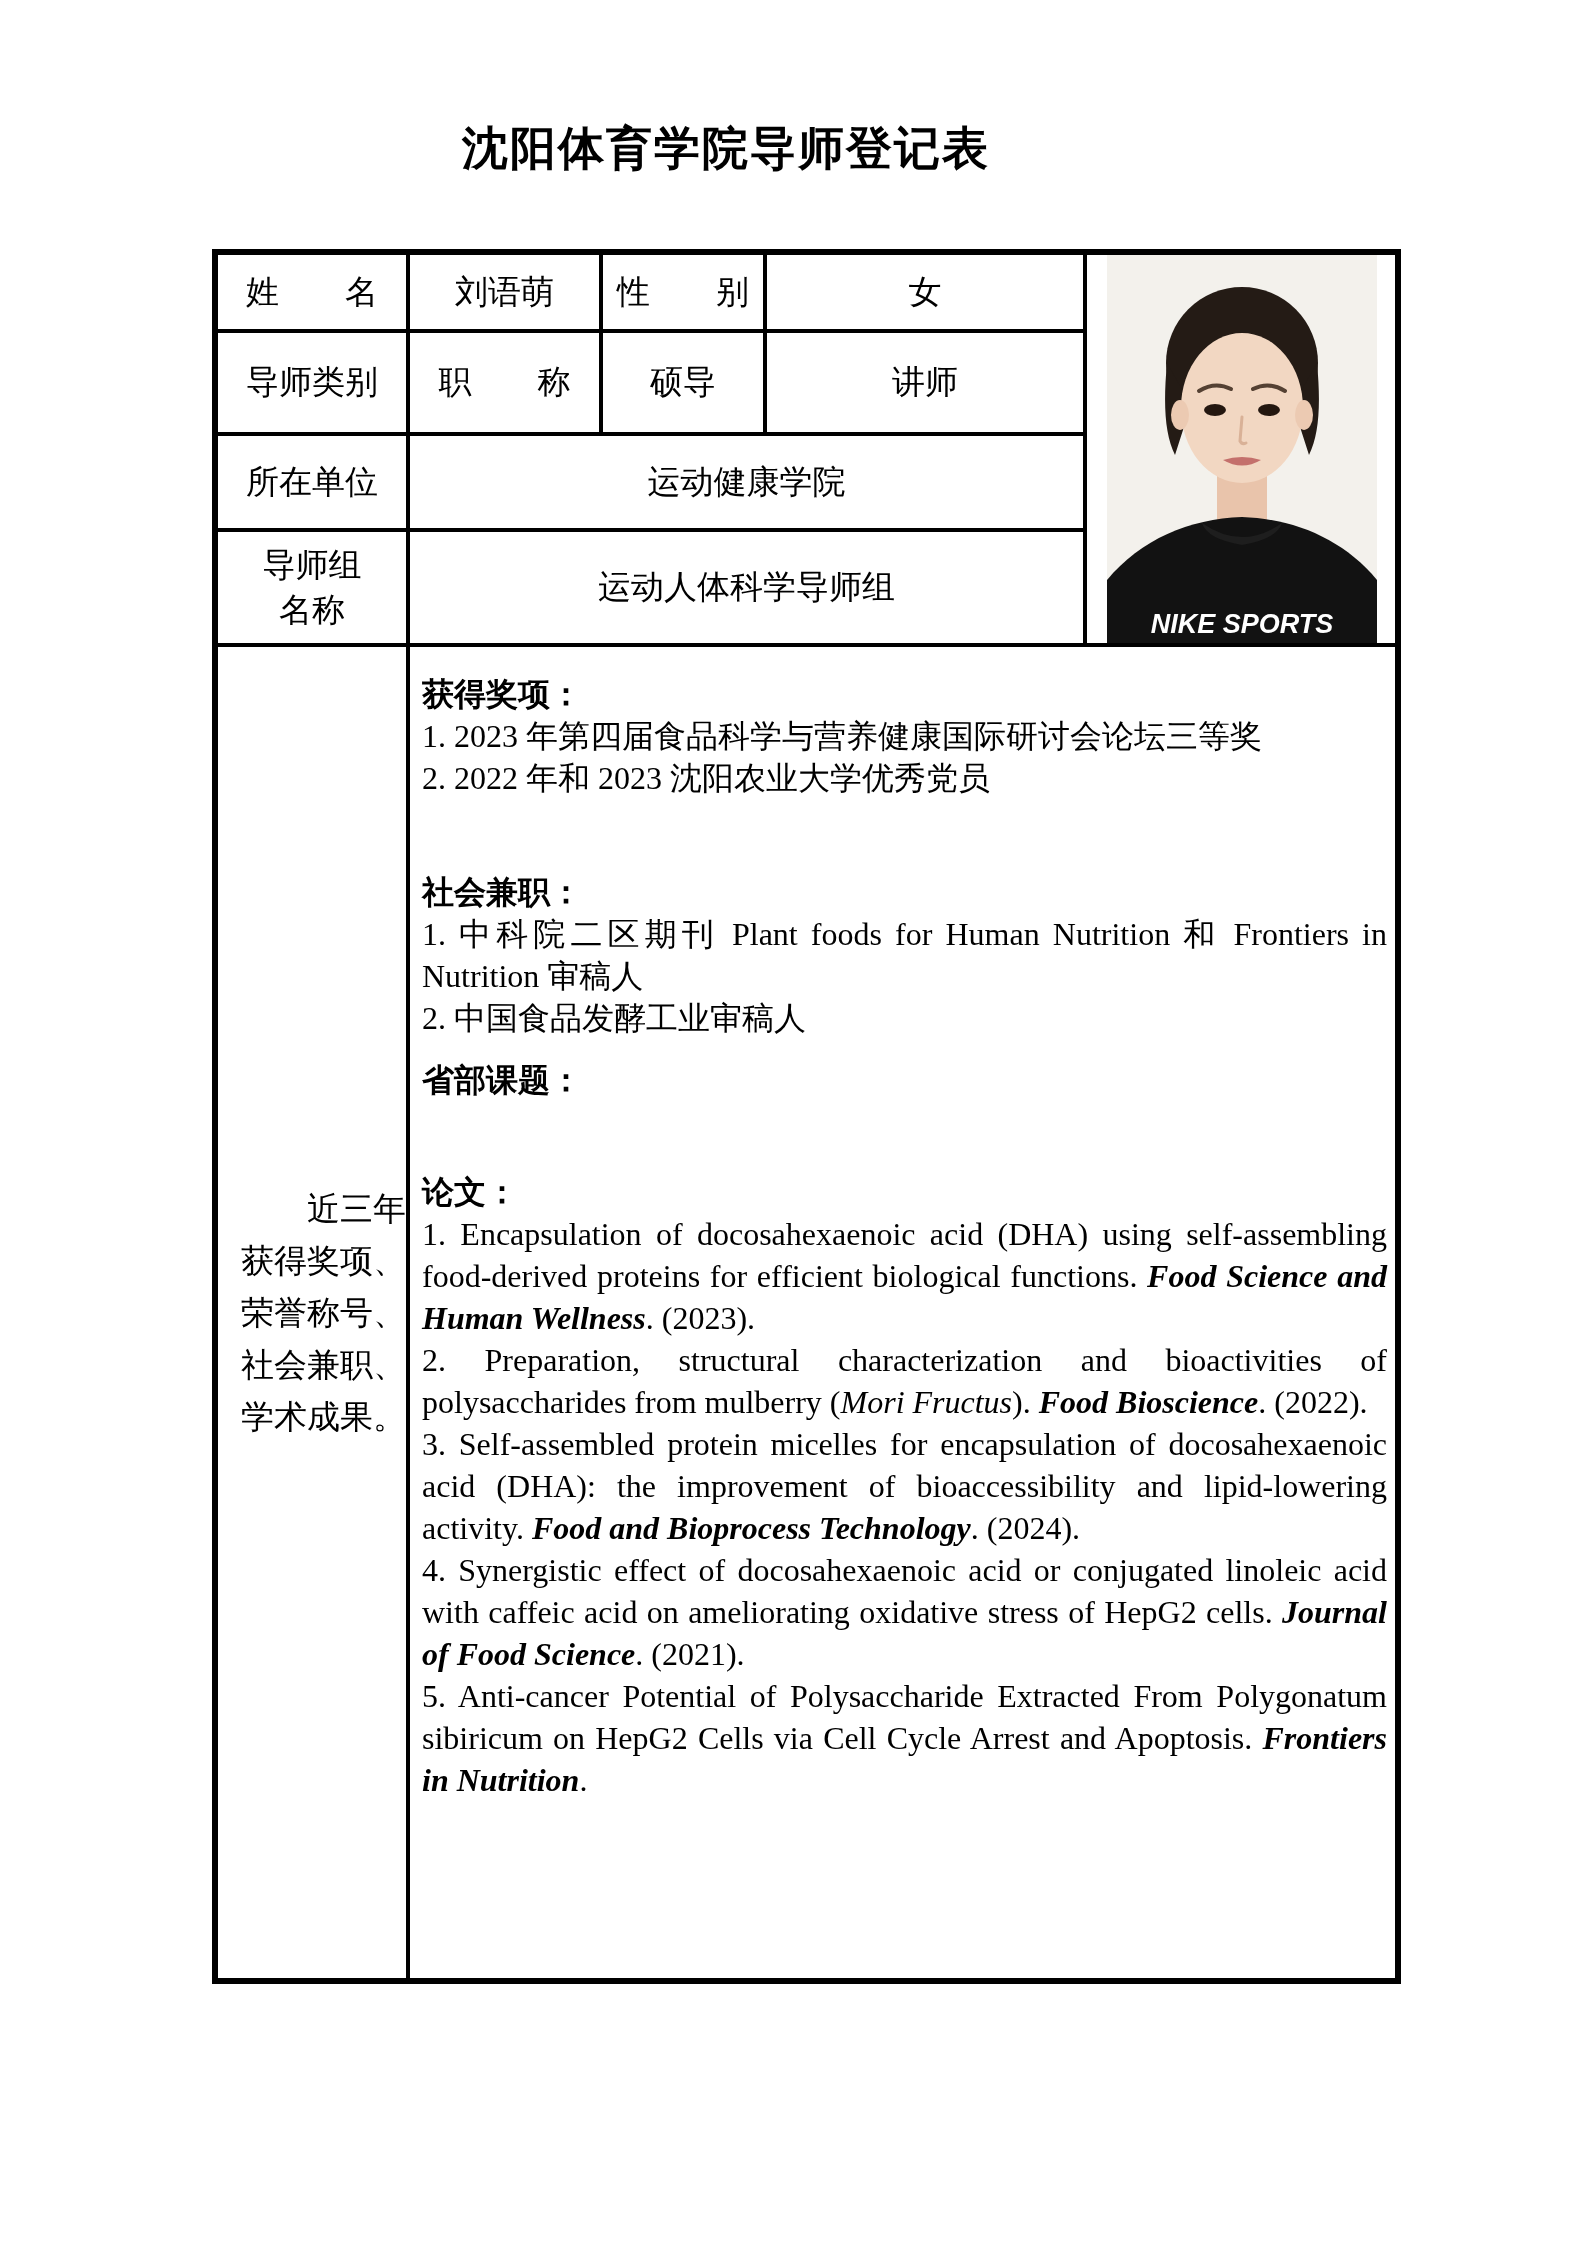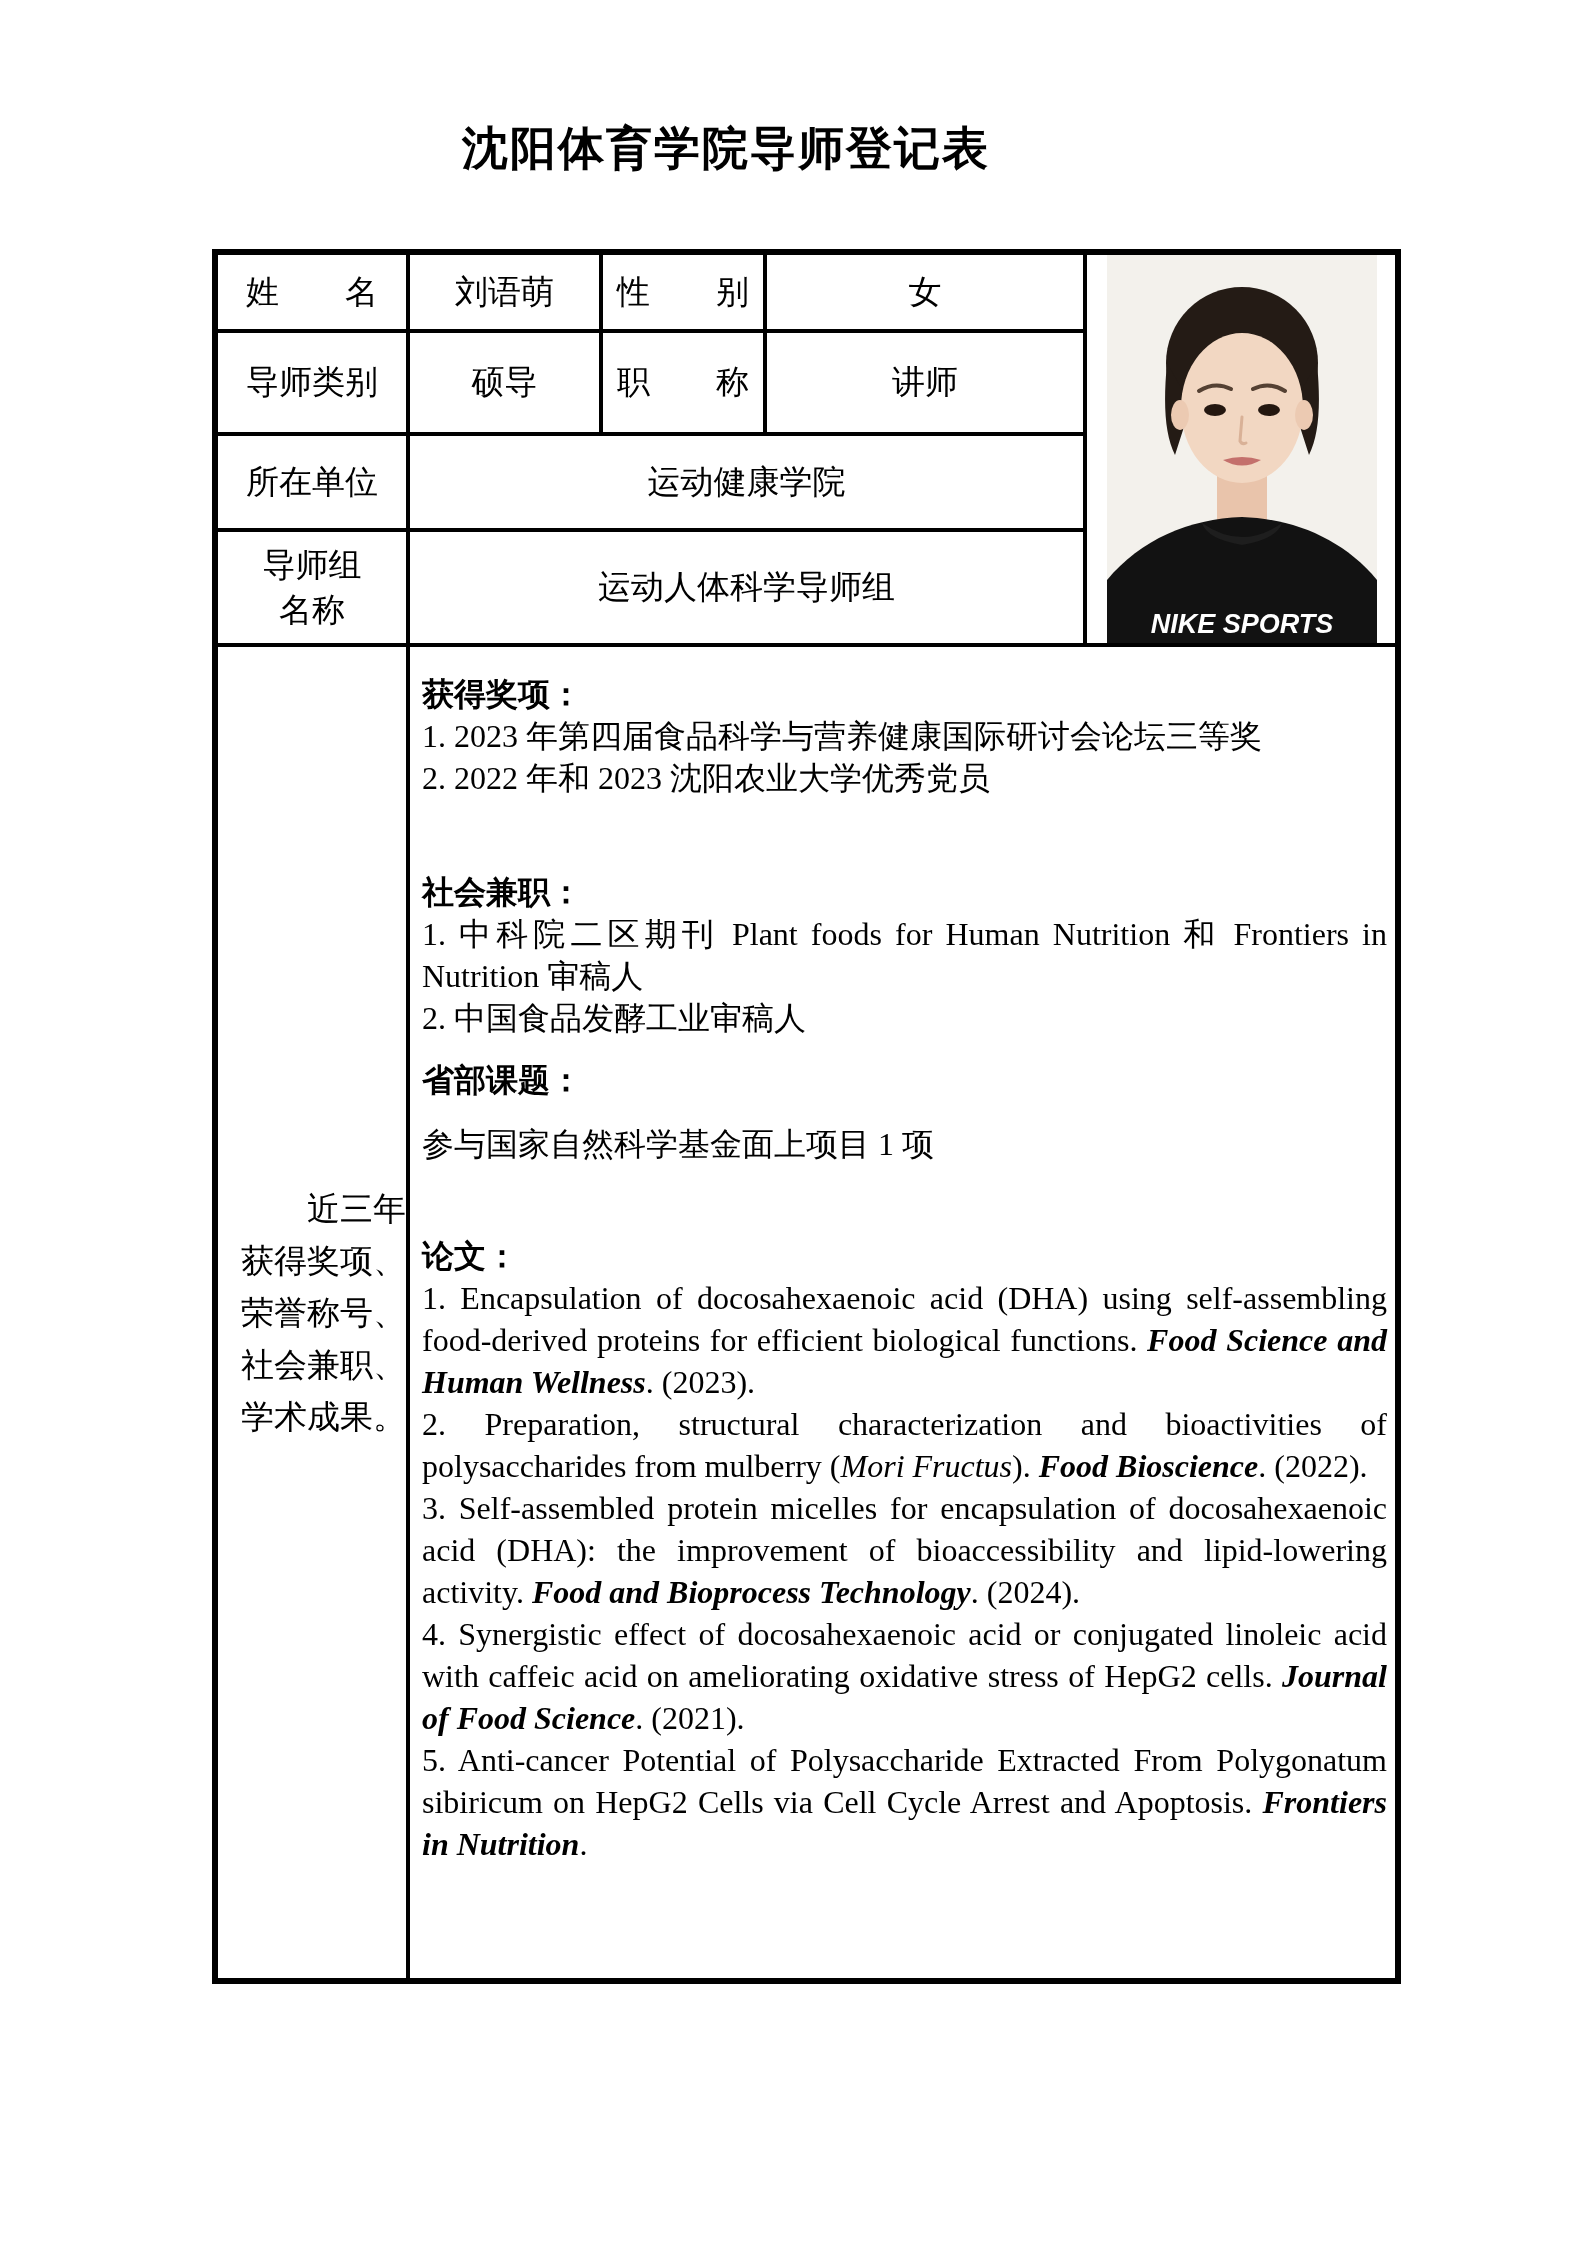--- a/index.html
+++ b/index.html
@@ -131,22 +131,22 @@
         <path d="M 116,205 Q 135,199 154,205 Q 135,216 116,205 Z" fill="#c4706c"></path>
 
         <path d="M -4,392 L -4,330 C 30,286 80,264 135,262 C 190,264 240,286 274,330 L 274,392 Z" fill="#121212"></path>
         <path d="M 95,268 Q 135,296 175,268 Q 170,284 135,290 Q 100,284 95,268 Z" fill="#1e1e1e"></path>
 
         <text x="135" y="378" text-anchor="middle" font-family="Liberation Sans, DejaVu Sans, sans-serif" font-size="27" font-weight="bold" font-style="italic" fill="#ffffff">NIKE SPORTS</text>
       </svg>
     </div>
 
     <div class="cell">导师类别</div>
+    <div class="cell">职　　称</div>
     <div class="cell">硕导</div>
-    <div class="cell">职　　称</div>
     <div class="cell">讲师</div>
 
     <div class="cell">所在单位</div>
     <div class="cell span3">运动健康学院</div>
 
     <div class="cell">
       <div>
         <div>导师组</div>
         <div>名称</div>
       </div>
@@ -165,21 +165,20 @@
 
       <div class="sec-heading">获得奖项：</div>
       <div class="sec-item">1. 2023 年第四届食品科学与营养健康国际研讨会论坛三等奖</div>
       <div class="sec-item">2. 2022 年和 2023 沈阳农业大学优秀党员</div>
 
       <div class="sec-heading gap-social">社会兼职：</div>
       <div class="sec-item">1. 中科院二区期刊 Plant foods for Human Nutrition 和 Frontiers in Nutrition 审稿人</div>
       <div class="sec-item">2. 中国食品发酵工业审稿人</div>
 
       <div class="sec-heading gap-prov">省部课题：</div>
-      <div class="sec-item gap-prov-item">参与国家自然科学基金面上项目 1 项</div>
 
       <div class="sec-heading gap-papers">论文：</div>
       <div class="paper"><span>1. Encapsulation of docosahexaenoic acid (DHA) using self-assembling food-derived proteins for efficient biological functions. </span><span class="seg-bi">Food Science and Human Wellness</span><span>. (2023).</span></div>
       <div class="paper"><span>2. Preparation, structural characterization and bioactivities of polysaccharides from mulberry (</span><span class="seg-i">Mori Fructus</span><span>). </span><span class="seg-bi">Food Bioscience</span><span>. (2022).</span></div>
       <div class="paper"><span>3. Self-assembled protein micelles for encapsulation of docosahexaenoic acid (DHA): the improvement of bioaccessibility and lipid-lowering activity. </span><span class="seg-bi">Food and Bioprocess Technology</span><span>. (2024).</span></div>
       <div class="paper"><span>4. Synergistic effect of docosahexaenoic acid or conjugated linoleic acid with caffeic acid on ameliorating oxidative stress of HepG2 cells. </span><span class="seg-bi">Journal of Food Science</span><span>. (2021).</span></div>
       <div class="paper"><span>5. Anti-cancer Potential of Polysaccharide Extracted From Polygonatum sibiricum on HepG2 Cells via Cell Cycle Arrest and Apoptosis. </span><span class="seg-bi">Frontiers in Nutrition</span><span>.</span></div>
 
     </div>
 

